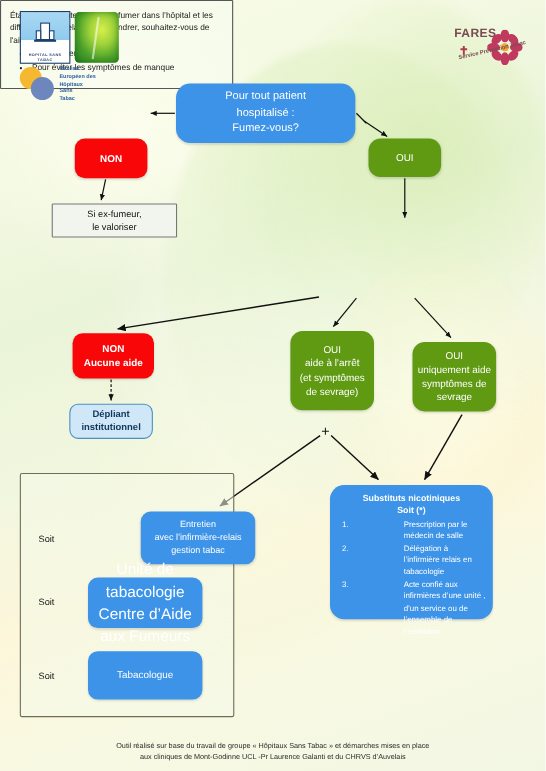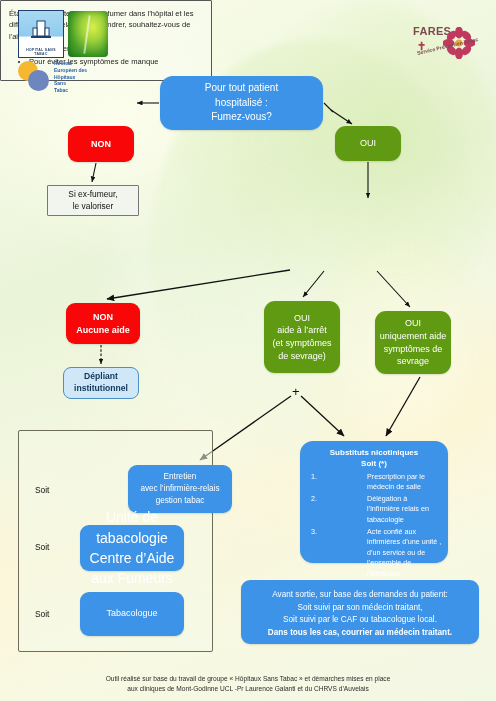--- a/index.html
+++ b/index.html
@@ -202,21 +202,21 @@
     background: rgba(244,249,232,0.55);
     border: 1px solid #6d6d5a;
     border-radius: 2px;
   }
   .ml { white-space: pre-line; }
 
   
   #q-hospitalise { left: 160px; top: 76px; width: 163px; height: 54px; }
   #ans-non       { left: 68px;  top: 126px; width: 66px;  height: 36px; }
   #ans-oui       { left: 335px; top: 126px; width: 66px;  height: 35px; }
-  #box-exfumeur  { left: 47px;  top: 185px; width: 92px;  height: 31px; }
+  #box-exfumeur  { left: 47px;  top: 185px; width: 114px;  height: 31px; }
   #box-context   {
     left: 251px; top: 201px; width: 194px; height: 68px;
     background: rgba(248,251,240,0.55);
     border: 1px solid #555555;
     border-radius: 1px;
     display: block;
     text-align: left;
     padding: 7px 8px 4px 8px;
     color: #1d1d1d;
     font-size: 7.6px;
@@ -444,23 +444,17 @@
   <div class="node node-blue" id="box-substituts">
     <span id="substituts-title">Substituts nicotiniques
 Soit (*)</span>
     <ol id="substituts-list">
       <li>Prescription  par  le médecin de salle</li>
       <li>Délégation à l’infirmière relais en tabacologie</li>
       <li>Acte confié aux infirmières d’une unité , d’un service ou de l’ensemble de l’institution</li>
     </ol>
   </div>
 
-  <div class="node node-blue" id="box-avant-sortie">
-    <div>Avant sortie, sur base des demandes du patient:</div>
-    <div>Soit suivi par son médecin traitant,</div>
-    <div>Soit suivi par le CAF ou tabacologue local.</div>
-    <div id="avant-sortie-emph">Dans tous les cas, courrier au médecin traitant.</div>
-  </div>
 
   <div id="footer-note">Outil réalisé sur base du travail de groupe « Hôpitaux Sans Tabac » et démarches mises en place
 aux cliniques de Mont-Godinne UCL -Pr Laurence Galanti et du CHRVS d’Auvelais</div>
 
 </div>
 
 </body></html>

